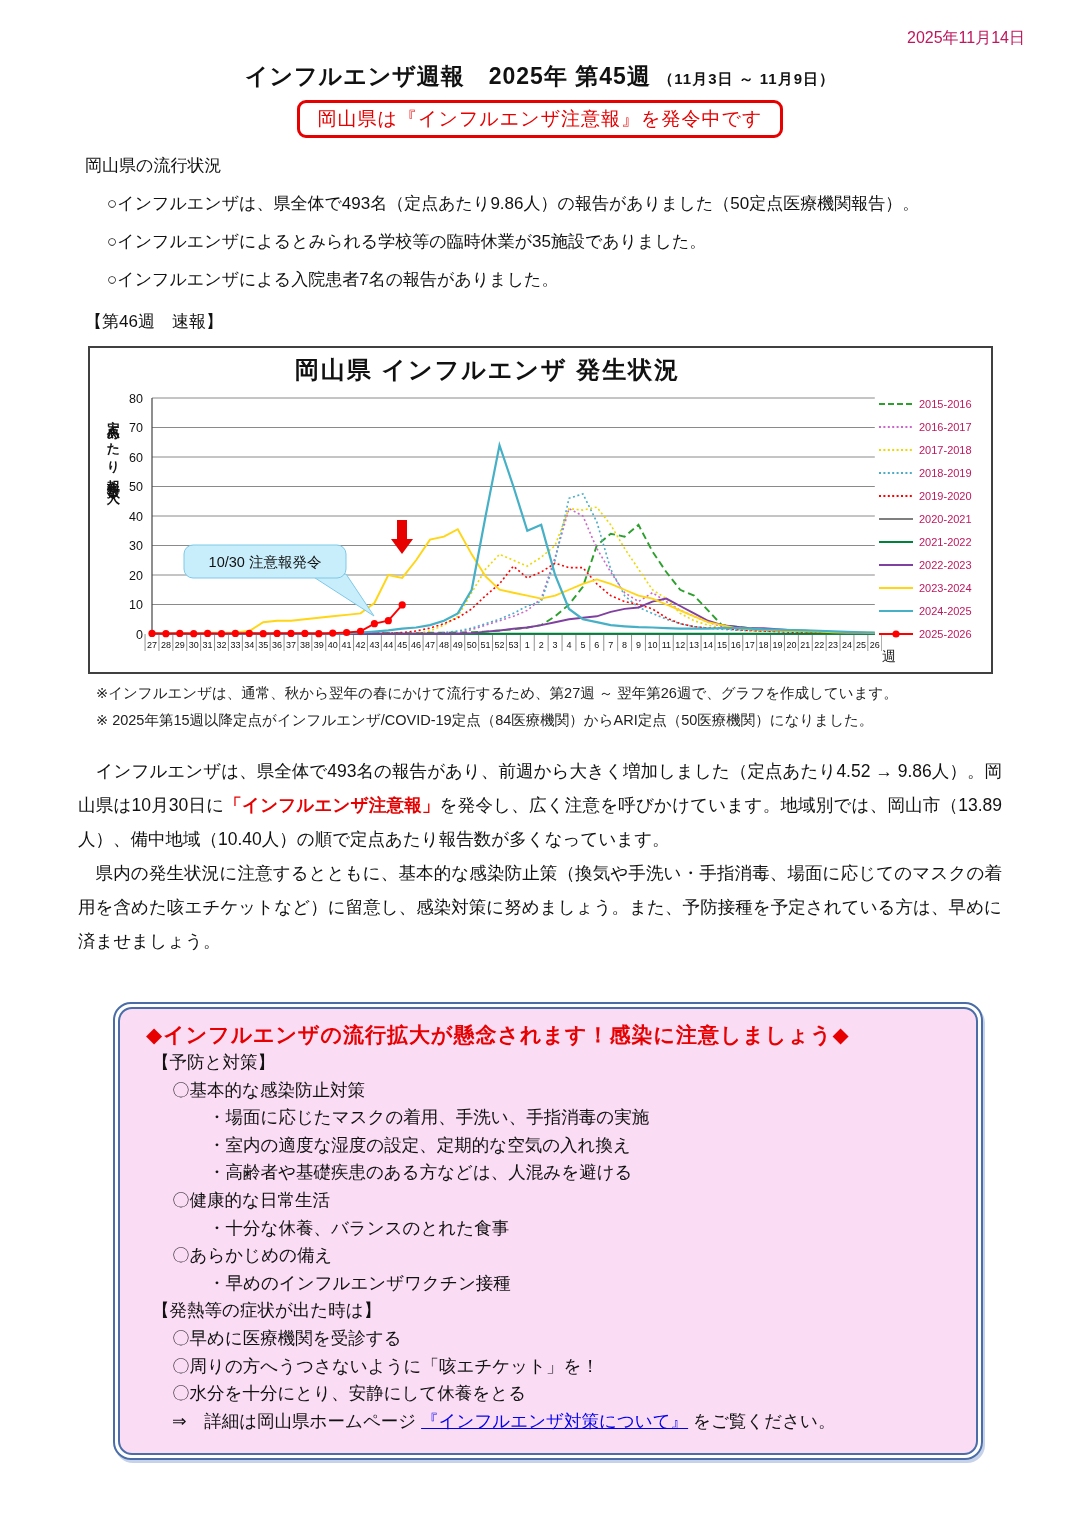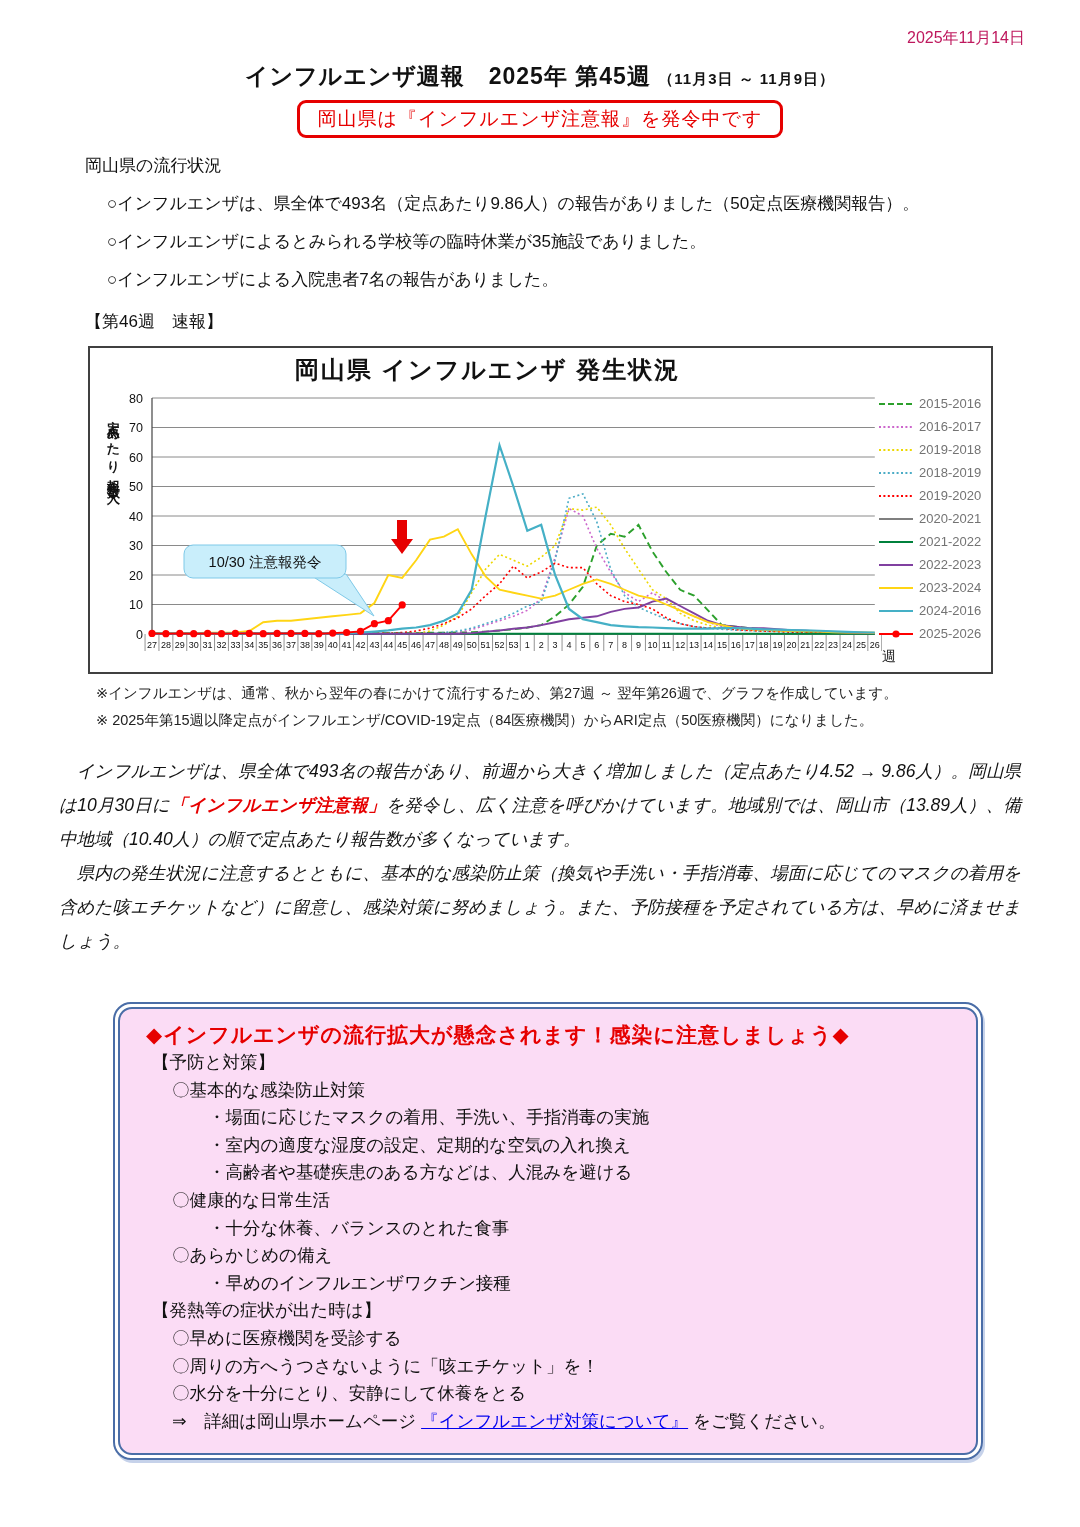--- a/index.html
+++ b/index.html
@@ -27,28 +27,28 @@
   }
   .chart-title{position:absolute;top:6px;left:4px;right:110px;text-align:center;
     font-size:24px;font-weight:bold;letter-spacing:2px;}
   .y-axis-label{
     position:absolute;left:14px;top:62px;writing-mode:vertical-rl;
     font-size:13px;font-weight:bold;letter-spacing:3px;color:#111;
   }
   #plot{position:absolute;left:2px;top:38px;}
   .legend{position:absolute;left:788px;top:44px;width:110px;}
   .leg-row{display:flex;align-items:center;height:23px;}
-  .leg-label{font-size:13px;margin-left:3px;color:#737373;}
+  .leg-label{font-size:11px;margin-left:3px;color:#be185d;}
   .week-label{position:absolute;left:792px;top:300px;font-size:14px;color:#222;}
 
   .footnote{margin-left:41px;font-size:14.5px;color:#222;}
   .fn1{margin-top:10px;}
   .fn2{margin-top:8px;}
 
-  .body-para{margin:0 4px;font-size:17.5px;line-height:34px;text-align:justify;font-style:italic;}
+  .body-para{margin:0 23px;font-size:17.5px;line-height:34px;text-align:justify;}
   .para-block{margin-top:24px;}
   .red-strong{color:#e60000;font-weight:bold;}
 
   .pink-outer{
     margin-top:44px;margin-left:58px;width:860px;
     border:2px solid #4a6da7;border-radius:18px;padding:3px;
     box-shadow:2px 3px 0 #c6d2ea;
   }
   .pink-inner{
     border:2px solid #4a6da7;border-radius:14px;background:#fbdcf5;
@@ -268,21 +268,21 @@
         <div class="leg-row">
           <svg width="38" height="12">
             <line x1="1" y1="6" x2="35" y2="6" stroke="#CC66CC" stroke-width="1.8" stroke-dasharray="2 2.4"></line>
           </svg>
           <span class="leg-label">2016-2017</span>
         </div>
         <div class="leg-row">
           <svg width="38" height="12">
             <line x1="1" y1="6" x2="35" y2="6" stroke="#EDD800" stroke-width="1.8" stroke-dasharray="2 2.4"></line>
           </svg>
-          <span class="leg-label">2019-2018</span>
+          <span class="leg-label">2017-2018</span>
         </div>
         <div class="leg-row">
           <svg width="38" height="12">
             <line x1="1" y1="6" x2="35" y2="6" stroke="#4BACC6" stroke-width="1.8" stroke-dasharray="2 2.4"></line>
           </svg>
           <span class="leg-label">2018-2019</span>
         </div>
         <div class="leg-row">
           <svg width="38" height="12">
             <line x1="1" y1="6" x2="35" y2="6" stroke="#FF0000" stroke-width="1.8" stroke-dasharray="2 2.4"></line>
@@ -310,21 +310,21 @@
         <div class="leg-row">
           <svg width="38" height="12">
             <line x1="1" y1="6" x2="35" y2="6" stroke="#FFD514" stroke-width="2.2"></line>
           </svg>
           <span class="leg-label">2023-2024</span>
         </div>
         <div class="leg-row">
           <svg width="38" height="12">
             <line x1="1" y1="6" x2="35" y2="6" stroke="#45B0C6" stroke-width="2.2"></line>
           </svg>
-          <span class="leg-label">2024-2016</span>
+          <span class="leg-label">2024-2025</span>
         </div>
         <div class="leg-row">
           <svg width="38" height="12">
             <line x1="1" y1="6" x2="35" y2="6" stroke="#FF0000" stroke-width="2.2"></line>
             <circle cx="18" cy="6" r="3.6" fill="#FF0000"></circle>
           </svg>
           <span class="leg-label">2025-2026</span>
         </div>
       </div>
     <div class="week-label">週</div>

